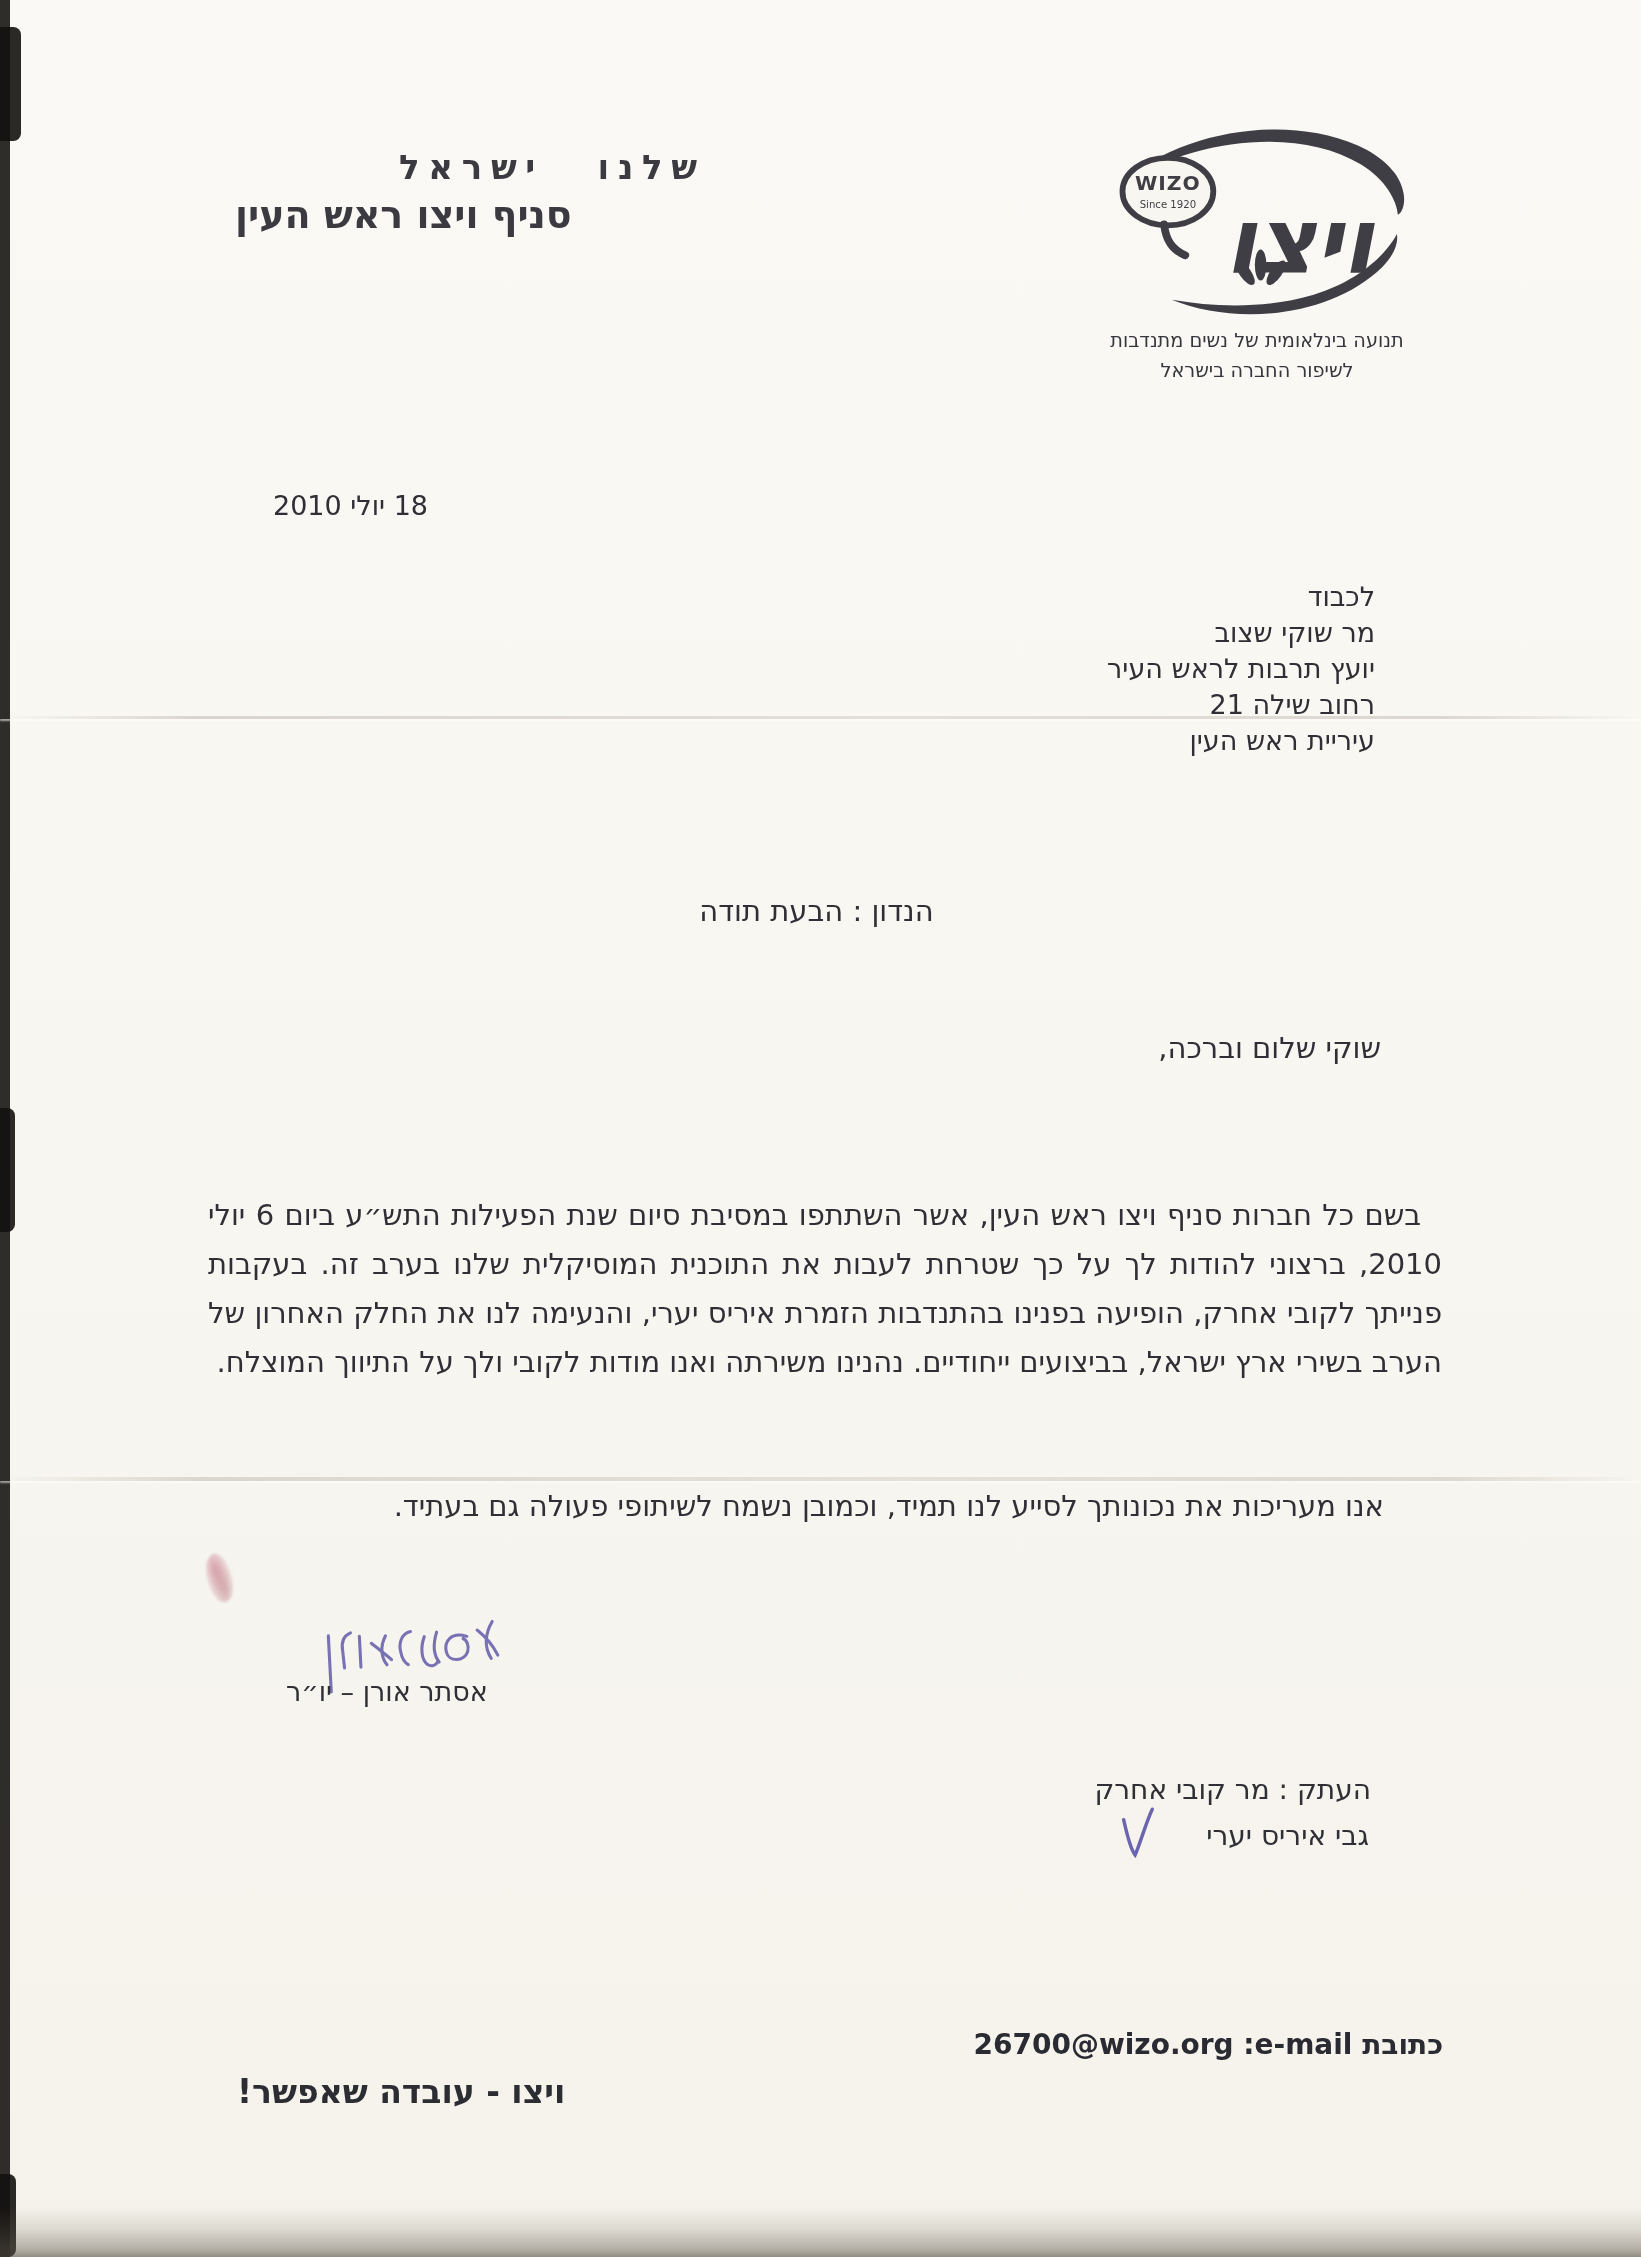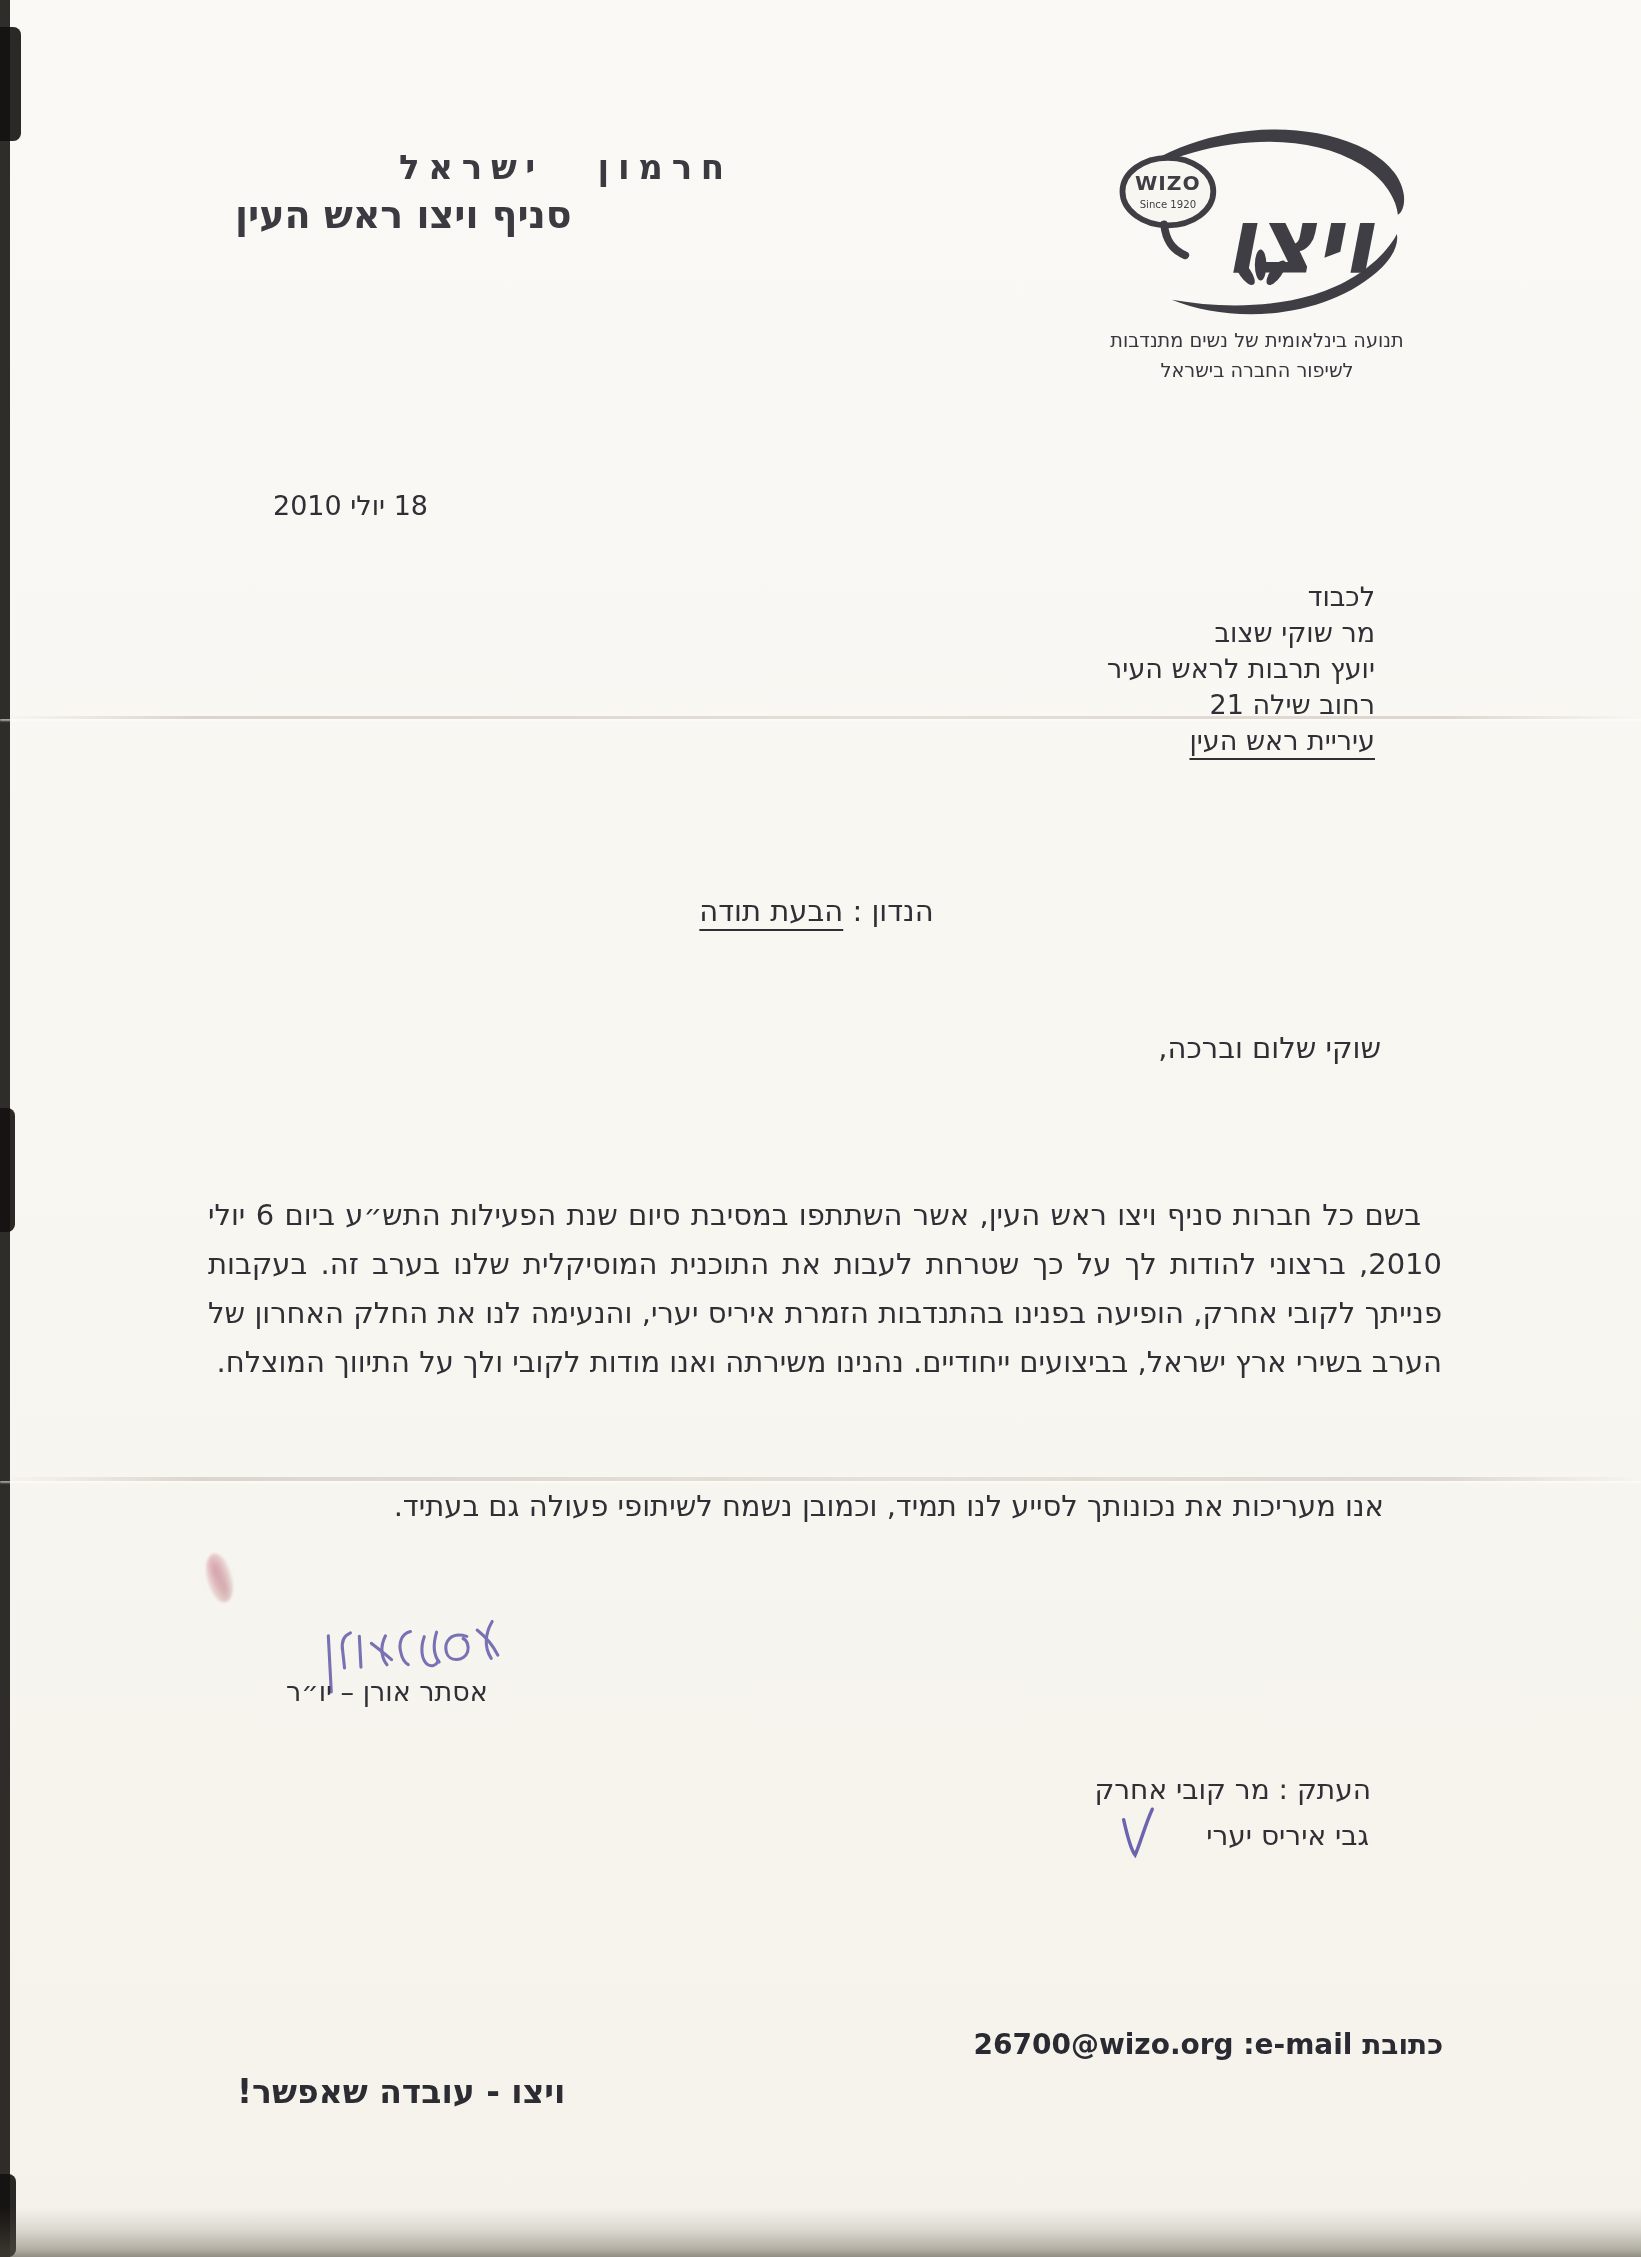--- a/index.html
+++ b/index.html
@@ -34,21 +34,21 @@
   .org-name{left:399px;top:147px;font-size:34px;font-weight:bold;color:#3a3a40;
     letter-spacing:8.7px;word-spacing:33px;white-space:nowrap;}
   .branch-name{left:235px;top:193px;font-size:38px;font-weight:bold;color:#3a3a40;white-space:nowrap;}
   
   .logo-svg{left:1108px;top:120px;}
   svg text{font-family:"DejaVu Sans",sans-serif;}
   .tagline{left:1083px;top:326px;width:348px;text-align:center;font-size:19.3px;line-height:30px;color:#36363d;}
   
   .letter-date{left:273px;top:490px;font-size:27px;white-space:nowrap;}
   .recipient{right:266px;top:579px;font-size:27px;line-height:36px;text-align:right;}
-  .recipient .u, .subject .u{text-decoration:underline;text-underline-offset:7.7px;text-decoration-thickness:1.9px;}
+  .recipient .u, .subject .u{text-underline-offset:7.7px;text-decoration-thickness:1.9px;}
   .subject{left:0;top:894px;width:1633px;text-align:center;font-size:29px;}
   .salutation{right:260px;top:1031px;font-size:29px;white-space:nowrap;}
   .body-par{left:208px;top:1191px;width:1234px;font-size:29px;line-height:49px;
     text-align:justify;text-indent:21px;}
   .body-par2{right:257px;top:1489px;font-size:29px;white-space:nowrap;}
   
   .sig-svg{left:301px;top:1601px;}
   .signer-name{left:286px;top:1676px;font-size:27px;white-space:nowrap;}
   
   .cc1{right:270px;top:1773px;font-size:28px;white-space:nowrap;}
@@ -67,21 +67,21 @@
 
   <div class="abs edge-strip"></div>
   <div class="abs edge-blotch blotch-a"></div>
   <div class="abs edge-blotch blotch-b"></div>
   <div class="abs edge-blotch blotch-c"></div>
   <div class="abs crease crease-top"></div>
   <div class="abs crease crease-bottom"></div>
   <div class="abs bottom-shadow"></div>
   <div class="abs ink-smudge"></div>
 
-  <div class="abs org-name rtl">חרמון ישראל</div>
+  <div class="abs org-name rtl">שלנו ישראל</div>
   <div class="abs branch-name rtl">סניף ויצו ראש העין</div>
 
   <svg class="abs logo-svg" width="313" height="205" viewBox="0 0 324 212" aria-hidden="false">
     <g fill="#3e3e44">
       <path d="M16,64 C70,14 180,-8 258,26 C285,38 303,56 306,76 C308,88 304,96 300,98
                C299,84 288,62 262,46 C196,6 90,20 16,64 Z"></path>
       <path d="M66,186 C130,212 228,206 284,152 C295,141 301,128 299,118
                C290,136 262,166 212,181 C165,195 112,194 66,186 Z"></path>
     </g>
     <g>

